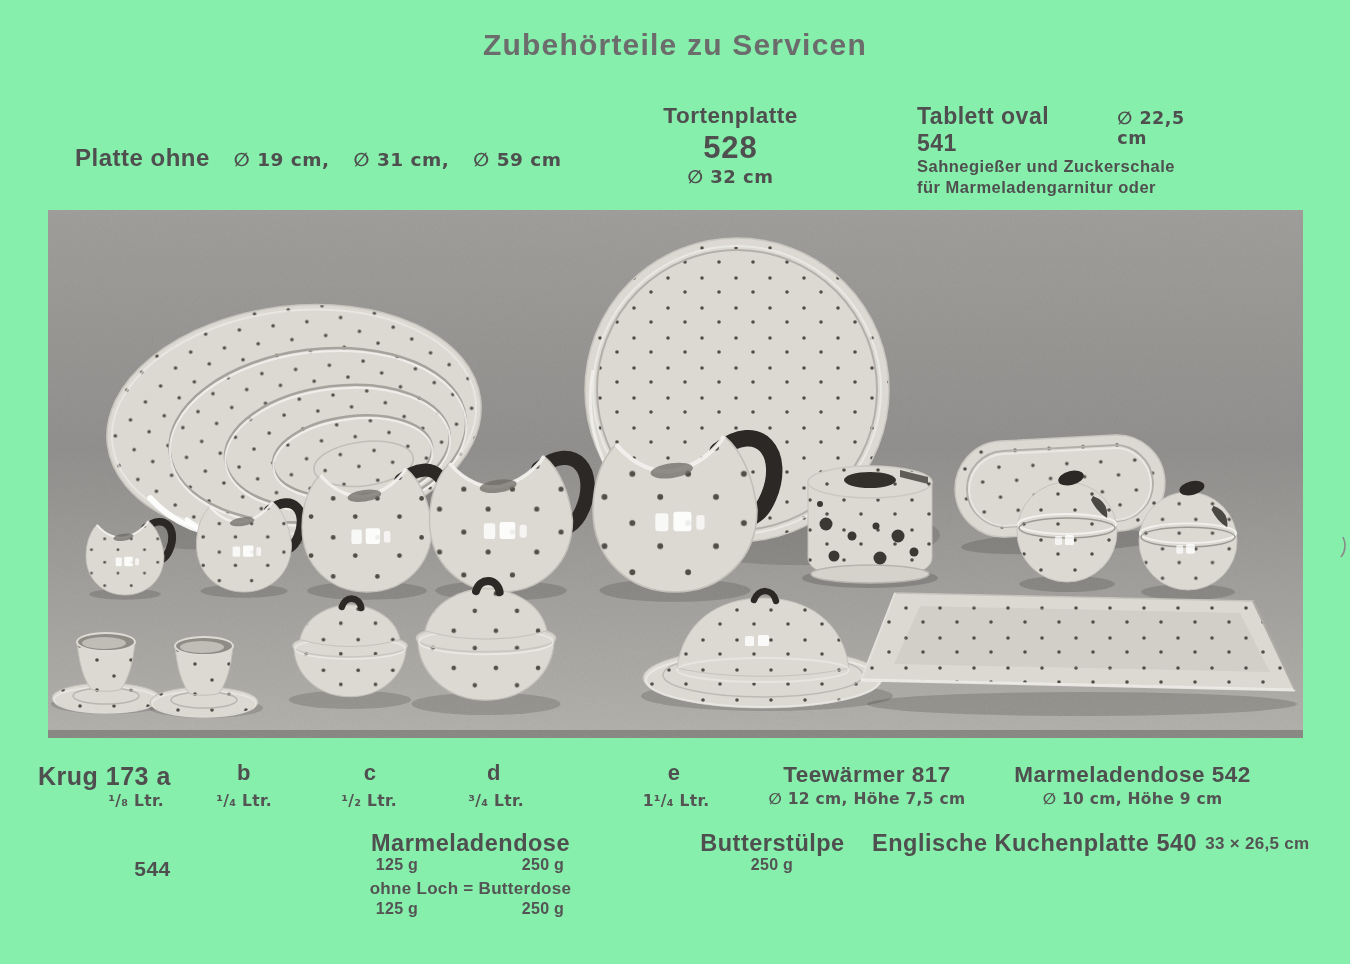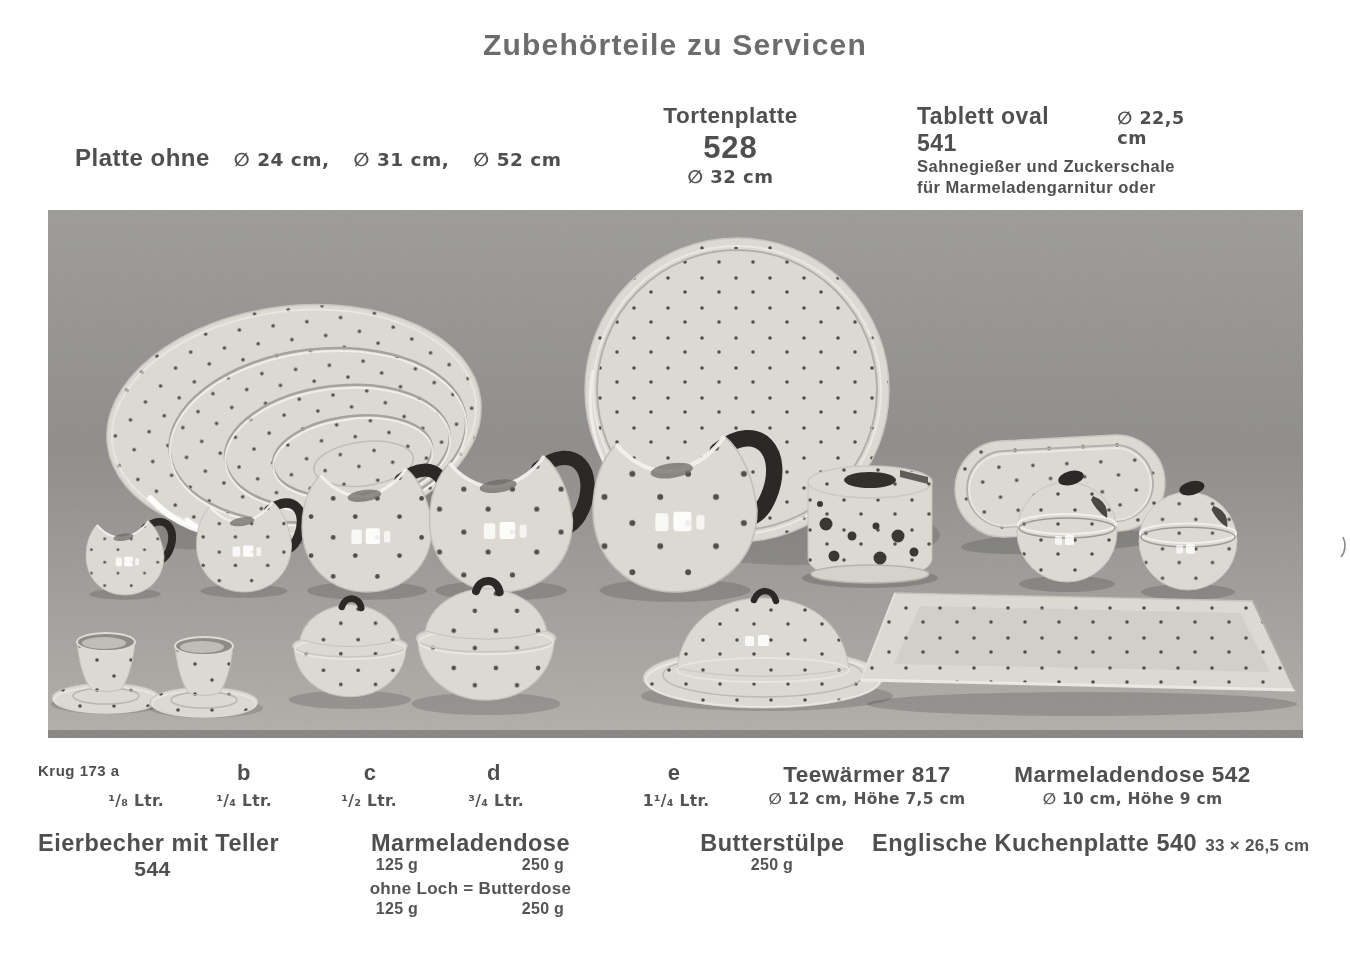--- a/index.html
+++ b/index.html
@@ -1,29 +1,29 @@
 <!DOCTYPE html>
 <html><head>
 <meta charset="utf-8">
 <style>
   html,body{margin:0;padding:0;background:#e8e8e8;}
   .page{
     position:relative; width:1350px; height:964px; margin:0 auto;
-    background:#ffffff; overflow:hidden;
+    background:#86efac; overflow:hidden;
     font-family:"Liberation Sans","DejaVu Sans",sans-serif;
     color:#515151;
   }
   .abs{position:absolute;}
   .ctr{text-align:center;}
   .title{
     width:100%; text-align:center; top:28px; left:0;
     font-size:30px; font-weight:bold; letter-spacing:1.2px; color:#6c6c6c;
   }
   .cap{font-weight:bold; letter-spacing:.5px; color:#4f4f4f;}
-  .name23{font-size:15px;}
+  .name23{font-size:25px;}
   .name22{font-size:22px;}
   .sub{font-weight:bold; font-size:15.5px; color:#545454; letter-spacing:.3px;}
   .sub17{font-weight:bold; font-size:17px; color:#545454; letter-spacing:.3px;}
   .row-flex{display:flex; align-items:baseline;}
   .frac{font-family:"DejaVu Sans",sans-serif;}
   .photo{
     left:48px; top:210px; width:1255px; height:528px;
     background:#a2a19e;
   }
   .margin-mark{
@@ -32,23 +32,23 @@
 </style>
 </head>
 <body>
 
 <div class="page">
 
   <div class="abs title">Zubehörteile zu Servicen</div>
 
   <div class="abs row-flex" style="left:75px; top:144px; gap:24px;">
     <span class="cap" style="font-size:24px;">Platte ohne</span>
-    <span class="cap frac" style="font-size:18.5px;">∅ 24 cm,</span>
+    <span class="cap frac" style="font-size:18.5px;">∅ 19 cm,</span>
     <span class="cap frac" style="font-size:18.5px;">∅ 31 cm,</span>
-    <span class="cap frac" style="font-size:18.5px;">∅ 52 cm</span>
+    <span class="cap frac" style="font-size:18.5px;">∅ 59 cm</span>
   </div>
 
   <div class="abs ctr" style="left:633px; top:103px; width:195px;">
     <div class="cap" style="font-size:22.5px;">Tortenplatte</div>
     <div class="cap" style="font-size:31px; letter-spacing:1px; margin-top:1px;">528</div>
     <div class="cap frac" style="font-size:18px; margin-top:0;">∅ 32 cm</div>
   </div>
 
   <div class="abs" style="left:917px; top:103px; width:300px;">
     <div class="row-flex" style="gap:28px;">
@@ -233,31 +233,30 @@
 
   <div class="abs cap name22 ctr" style="left:644px; top:760px; width:60px;">e</div>
   <div class="abs cap frac sub ctr" style="left:626px; top:792px; width:100px;">1¹/₄ Ltr.</div>
 
   <div class="abs cap ctr" style="left:767px; top:762px; width:200px; font-size:22.5px;">Teewärmer 817</div>
   <div class="abs cap frac sub ctr" style="left:767px; top:790px; width:200px;">∅ 12 cm, Höhe 7,5 cm</div>
 
   <div class="abs cap ctr" style="left:1000px; top:762px; width:265px; font-size:22.5px;">Marmeladendose 542</div>
   <div class="abs cap frac sub ctr" style="left:1000px; top:790px; width:265px;">∅ 10 cm, Höhe 9 cm</div>
 
-  <div class="abs cap" style="left:38px; top:830px; font-size:23.5px;">Eierbecher mit Teller</div>
   <div class="abs cap ctr" style="left:55px; top:857px; width:195px; font-size:21px;">544</div>
 
   <div class="abs cap ctr" style="left:358px; top:830px; width:225px; font-size:23.5px;">Marmeladendose</div>
   <div class="abs cap sub ctr" style="left:366px; top:856px; width:62px; font-size:16px;">125 g</div>
   <div class="abs cap sub ctr" style="left:512px; top:856px; width:62px; font-size:16px;">250 g</div>
   <div class="abs cap sub17 ctr" style="left:348px; top:879px; width:245px;">ohne Loch = Butterdose</div>
   <div class="abs cap sub ctr" style="left:366px; top:900px; width:62px; font-size:16px;">125 g</div>
   <div class="abs cap sub ctr" style="left:512px; top:900px; width:62px; font-size:16px;">250 g</div>
 
   <div class="abs cap ctr" style="left:680px; top:830px; width:185px; font-size:23.5px;">Butterstülpe</div>
   <div class="abs cap sub ctr" style="left:732px; top:856px; width:80px; font-size:16px;">250 g</div>
 
-  <div class="abs row-flex" style="left:872px; top:830px; gap:8px;">
+  <div class="abs row-flex" style="left:872px; top:830px; gap:8px;align-items:center;">
     <span class="cap" style="font-size:23.5px;">Englische Kuchenplatte 540</span>
     <span class="cap sub17">33 × 26,5 cm</span>
   </div>
 
 </div>
 
 </body></html>

